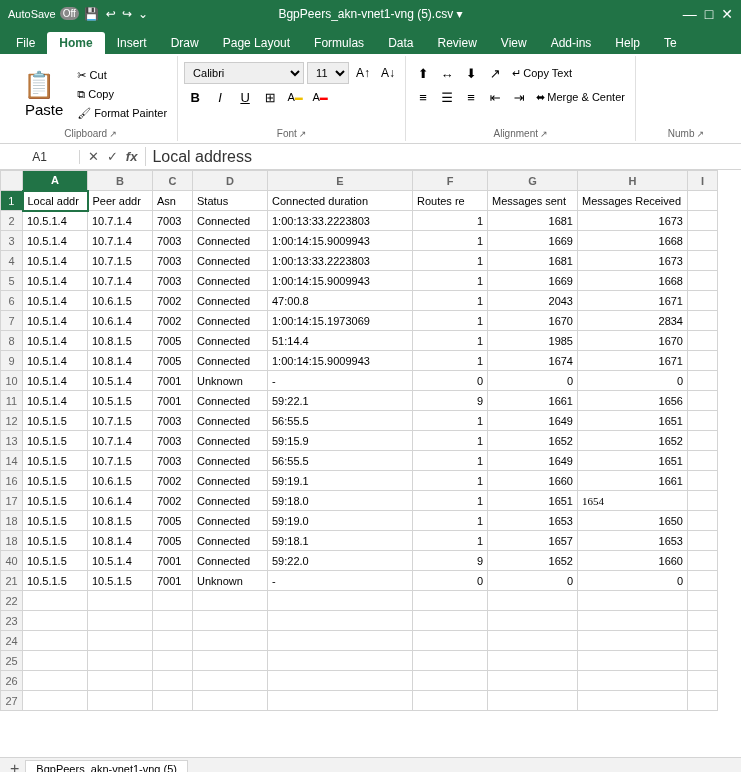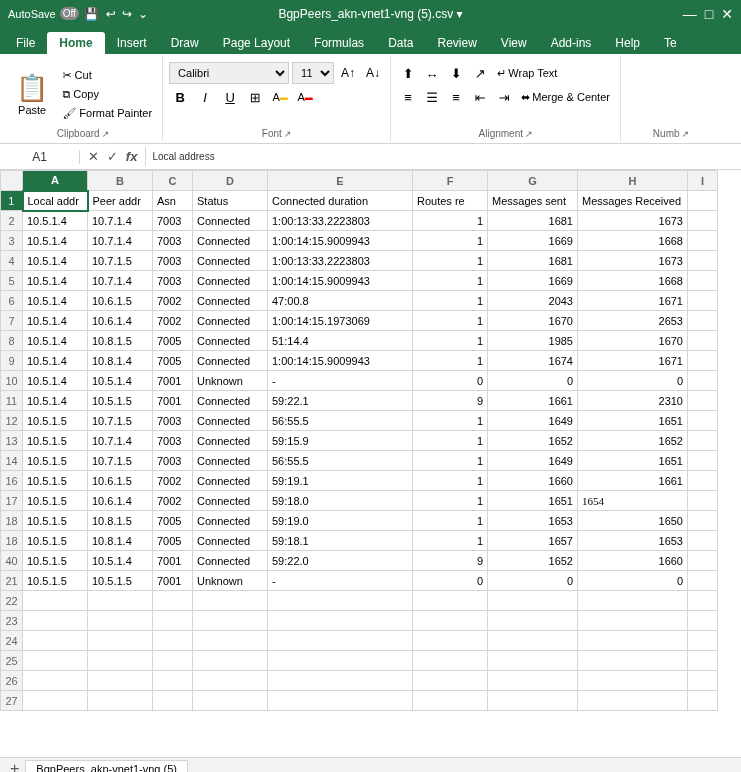--- a/index.html
+++ b/index.html
@@ -158,21 +158,21 @@
     }
     .formula-icon {
       font-size: 13px;
       cursor: pointer;
       color: #555;
       padding: 2px;
     }
     .formula-input {
       flex: 1;
       padding: 0 6px;
-      font-size: 10px;
+      font-size: 16px;
       color: #333;
       border: none;
       outline: none;
     }
 
     
     .spreadsheet-container {
       overflow: auto;
       height: calc(100vh - 185px);
     }
@@ -296,21 +296,21 @@
   <div class="ribbon-tab">Help</div>
   <div class="ribbon-tab">Te</div>
 </div>
 
 <div class="ribbon">
 
   <div class="ribbon-group clipboard-group">
     <div style="display:flex;align-items:center;gap:4px;flex:1;padding-top:4px;">
       <div class="paste-btn">
         <span style="font-size:26px;">📋</span>
-        <span style="font-size:11px;">Paste</span>
+        <span style="font-size:15px;margin-left:9px;">Paste</span>
       </div>
       <div class="clipboard-right">
         <div class="small-btn">
           <span>✂</span>
           <span>Cut</span>
         </div>
         <div class="small-btn">
           <span>⧉</span>
           <span>Copy</span>
         </div>
@@ -355,21 +355,21 @@
 
   <div class="ribbon-group align-group">
     <div style="flex:1;padding-top:4px;">
       <div class="align-row">
         <div class="icon-btn">⬆</div>
         <div class="icon-btn">↔</div>
         <div class="icon-btn">⬇</div>
         <div class="icon-btn">↗</div>
         <div class="wrap-text-btn">
           <span>↵</span>
-          <span>Wrap Text</span>
+          <span>Copy Text</span>
         </div>
       </div>
       <div class="align-row" style="margin-top:2px;">
         <div class="icon-btn">≡</div>
         <div class="icon-btn">☰</div>
         <div class="icon-btn">≡</div>
         <div class="icon-btn">⇤</div>
         <div class="icon-btn">⇥</div>
         <div class="wrap-text-btn">
           <span>⬌</span>
@@ -492,21 +492,21 @@
         </tr>
         <tr>
           <td class="row-header">7</td>
           <td class="cell">10.5.1.4</td>
           <td class="cell">10.6.1.4</td>
           <td class="cell">7002</td>
           <td class="cell" style="overflow: hidden; text-overflow: ellipsis;">Connected</td>
           <td class="cell" style="overflow: hidden; text-overflow: ellipsis;">1:00:14:15.1973069</td>
           <td class="cell" style="text-align: right;">1</td>
           <td class="cell" style="text-align: right;">1670</td>
-          <td class="cell" style="text-align: right;">2653</td>
+          <td class="cell" style="text-align: right;">2834</td>
           <td class="cell"></td>
         </tr>
         <tr>
           <td class="row-header">8</td>
           <td class="cell">10.5.1.4</td>
           <td class="cell">10.8.1.5</td>
           <td class="cell">7005</td>
           <td class="cell" style="overflow: hidden; text-overflow: ellipsis;">Connected</td>
           <td class="cell" style="overflow: hidden; text-overflow: ellipsis;">51:14.4</td>
           <td class="cell" style="text-align: right;">1</td>
@@ -540,21 +540,21 @@
         </tr>
         <tr>
           <td class="row-header">11</td>
           <td class="cell">10.5.1.4</td>
           <td class="cell">10.5.1.5</td>
           <td class="cell">7001</td>
           <td class="cell" style="overflow: hidden; text-overflow: ellipsis;">Connected</td>
           <td class="cell" style="overflow: hidden; text-overflow: ellipsis;">59:22.1</td>
           <td class="cell" style="text-align: right;">9</td>
           <td class="cell" style="text-align: right;">1661</td>
-          <td class="cell" style="text-align: right;">2310</td>
+          <td class="cell" style="text-align: right;">1656</td>
           <td class="cell"></td>
         </tr>
         <tr>
           <td class="row-header">12</td>
           <td class="cell">10.5.1.5</td>
           <td class="cell">10.7.1.5</td>
           <td class="cell">7003</td>
           <td class="cell" style="overflow: hidden; text-overflow: ellipsis;">Connected</td>
           <td class="cell" style="overflow: hidden; text-overflow: ellipsis;">56:55.5</td>
           <td class="cell" style="text-align: right;">1</td>

